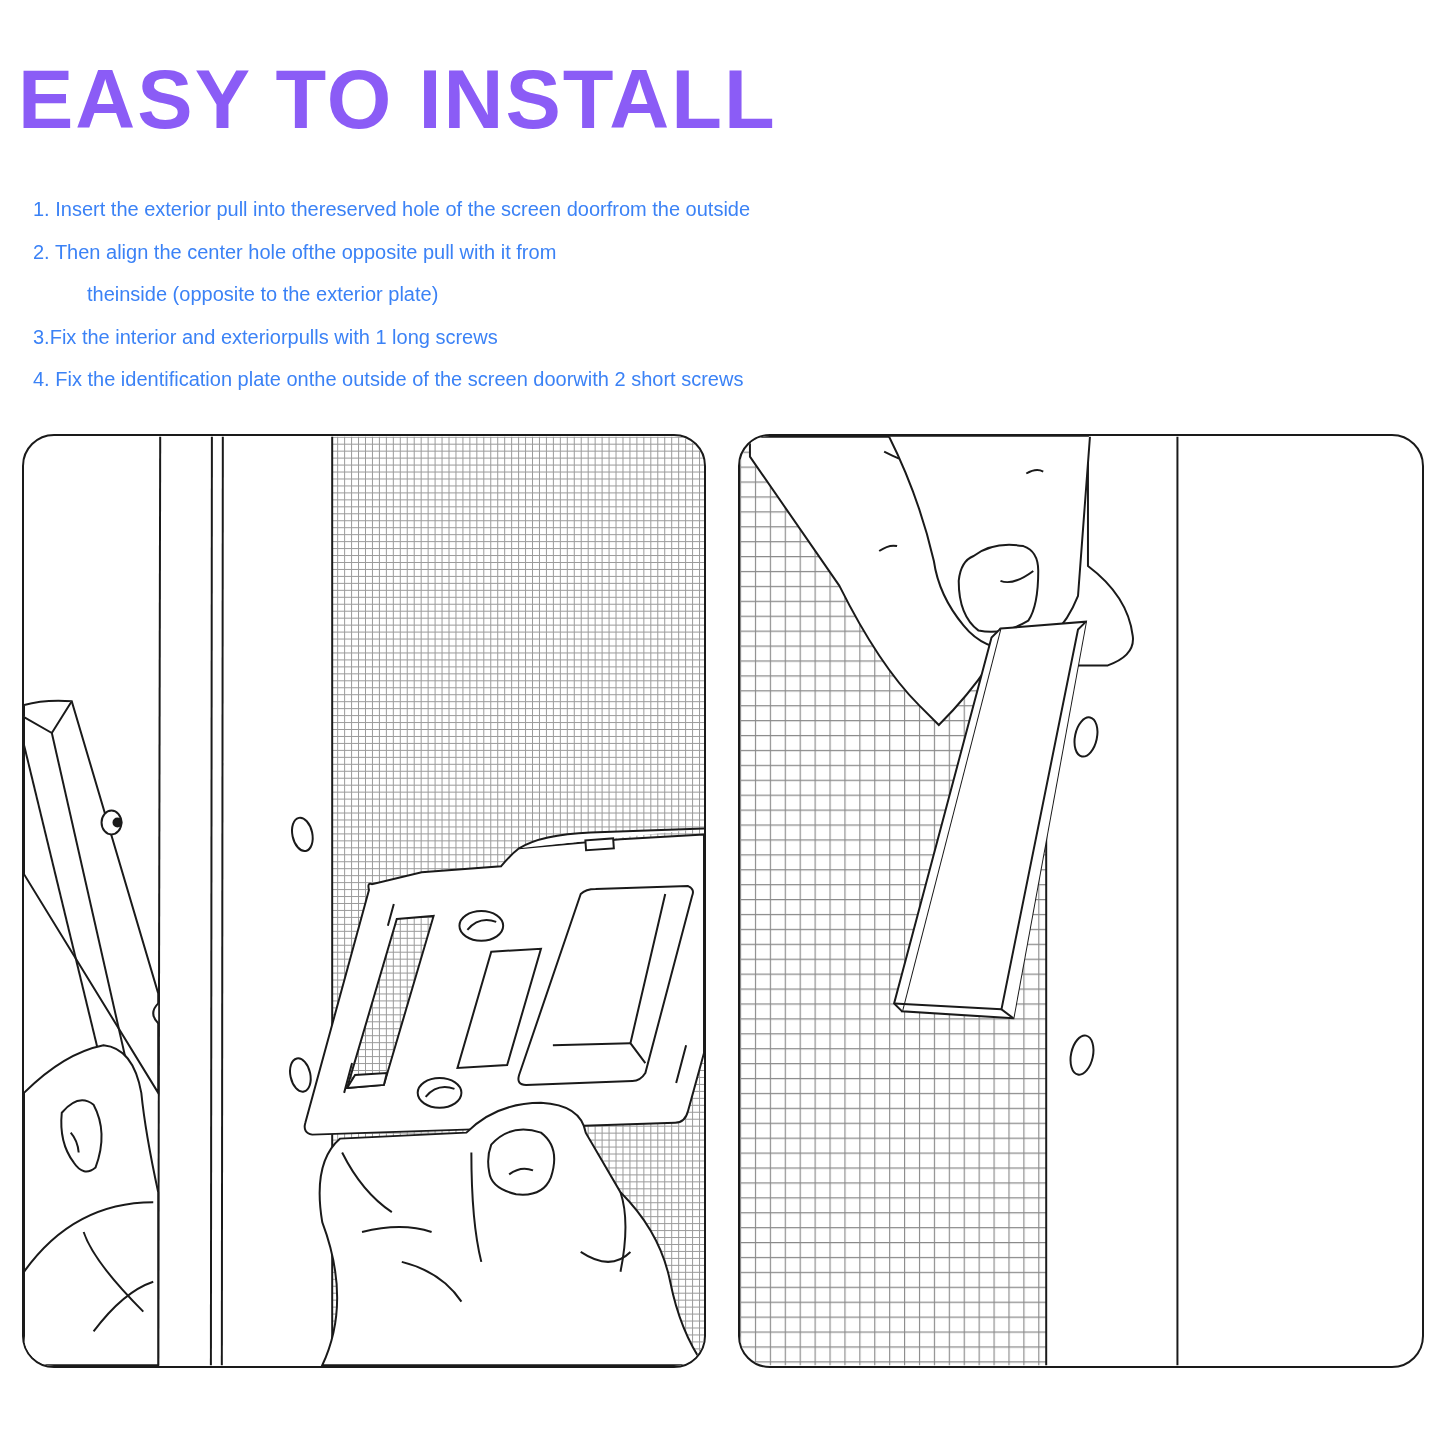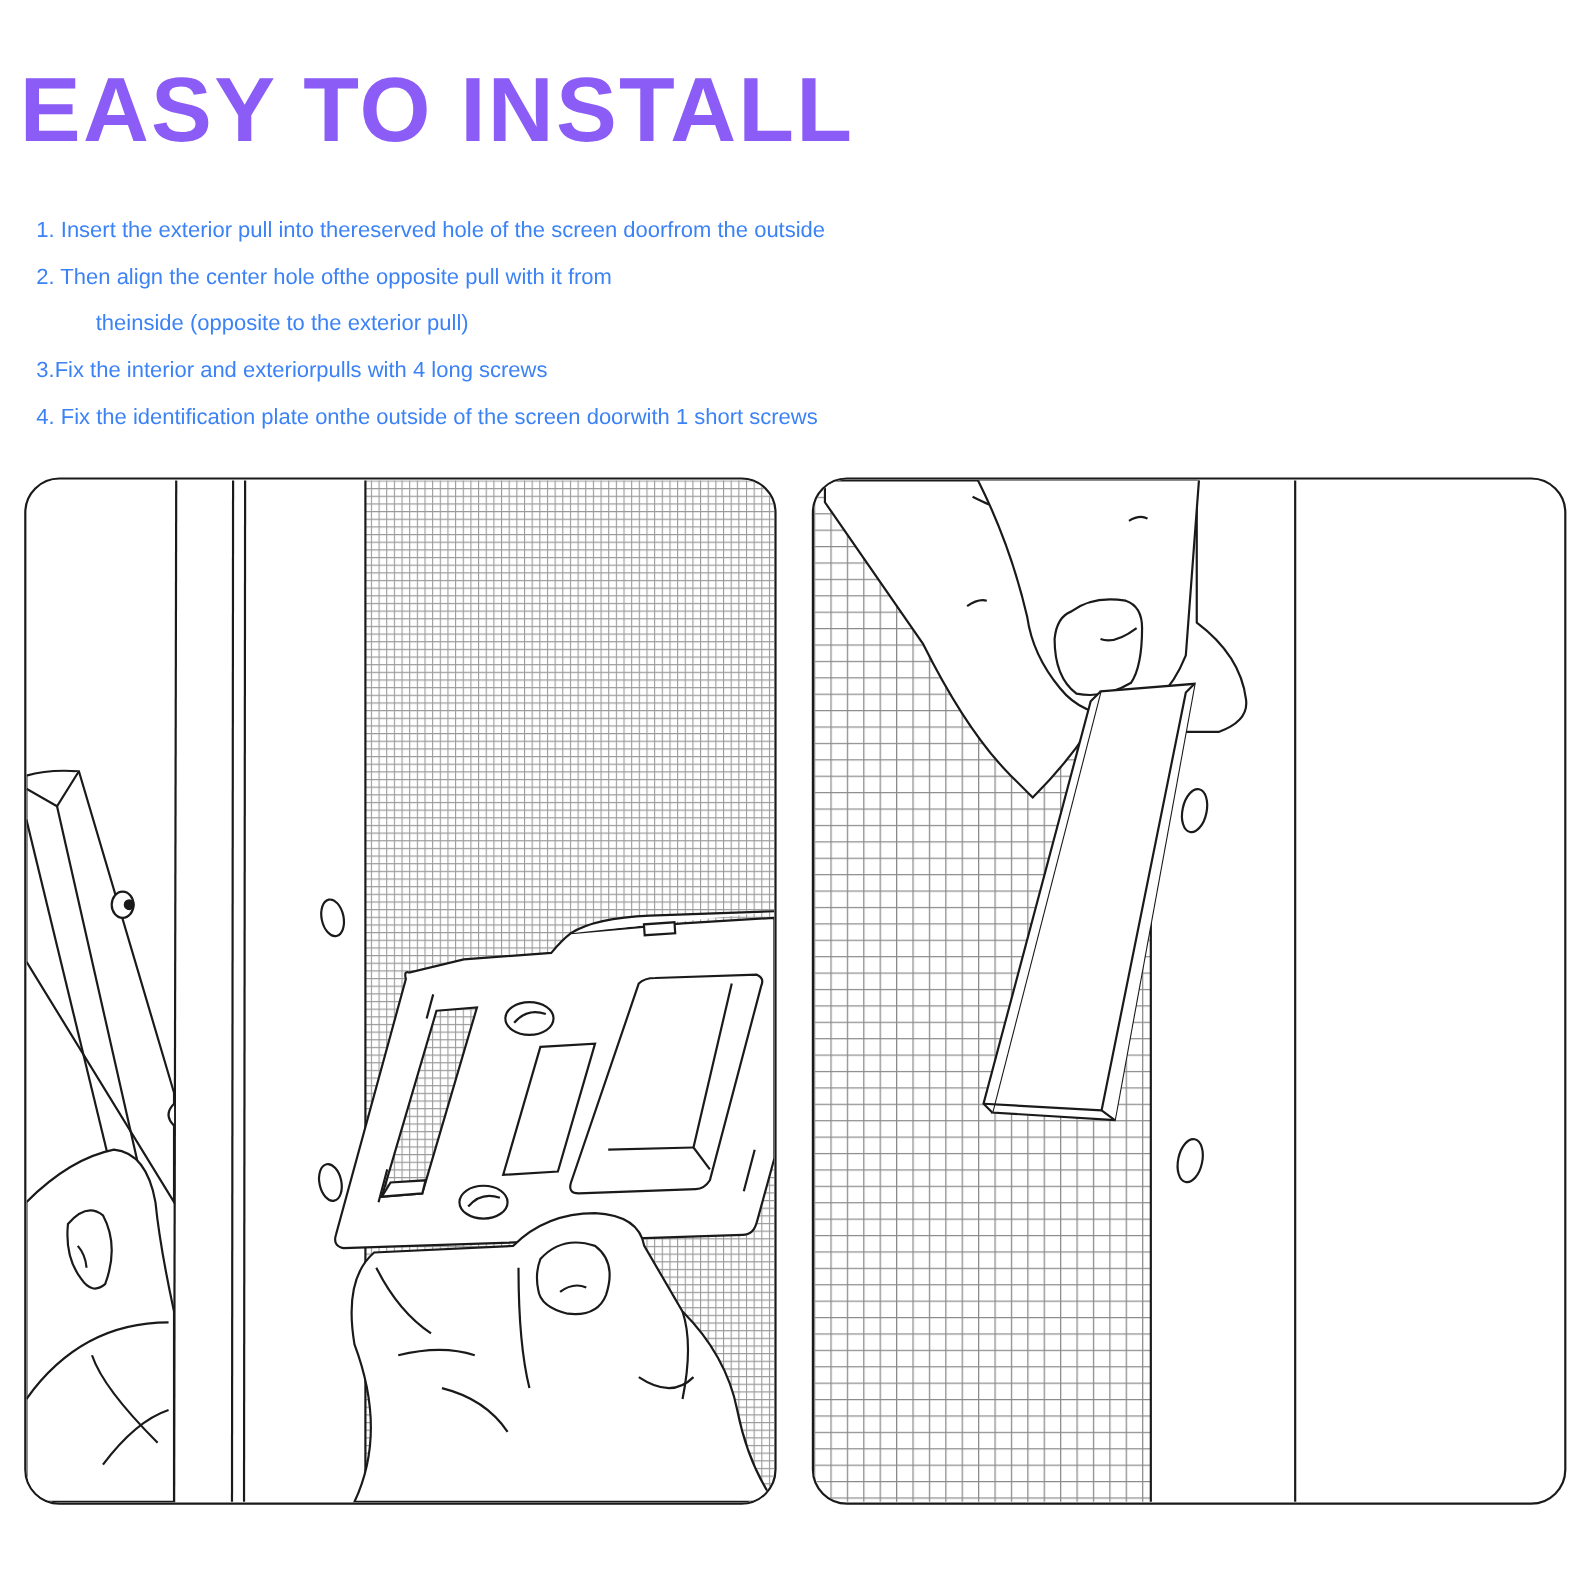--- a/index.html
+++ b/index.html
@@ -25,23 +25,23 @@
     .panel-right { left: 738px; width: 686px; }
     .panel svg { position: absolute; left: 0; top: 0; width: 100%; height: 100%; display: block; }
   </style>
 </head>
 <body>
 
 <h1 class="title">EASY TO INSTALL</h1>
 
 <ol class="steps">
   <li class="step"><span>1.</span><span> Insert the exterior pull into thereserved hole of the screen doorfrom the outside</span></li>
-  <li class="step"><span>2.</span><span> Then align the center hole ofthe opposite pull with it from</span><span class="cont">theinside (opposite to the exterior pull)</span></li>
-  <li class="step"><span>3.</span><span>Fix the interior and exteriorpulls with 4 long screws</span></li>
-  <li class="step"><span>4.</span><span> Fix the identification plate onthe outside of the screen doorwith 1 short screws</span></li>
+  <li class="step"><span>2.</span><span> Then align the center hole ofthe opposite pull with it from</span><span class="cont">theinside (opposite to the exterior plate)</span></li>
+  <li class="step"><span>3.</span><span>Fix the interior and exteriorpulls with 1 long screws</span></li>
+  <li class="step"><span>4.</span><span> Fix the identification plate onthe outside of the screen doorwith 2 short screws</span></li>
 </ol>
 
 <div class="panel panel-left">
   <svg viewBox="0 0 684 934" xmlns="http://www.w3.org/2000/svg">
     <defs>
       <pattern id="meshFine" width="7" height="7" patternUnits="userSpaceOnUse">
         <path d="M0 0.5H7M0.5 0V7" stroke="#9a9a9a" stroke-width="1"></path>
       </pattern>
     </defs>
 

